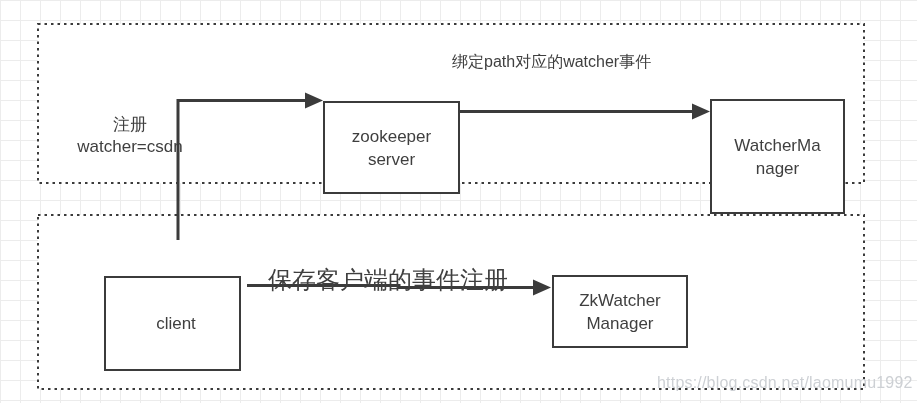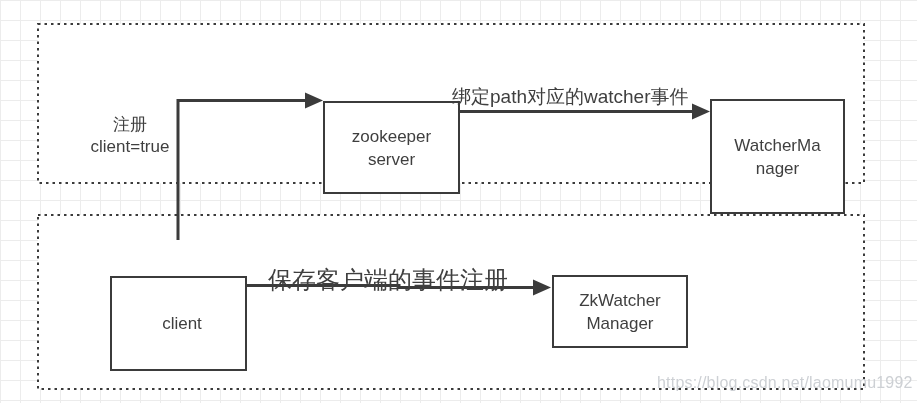--- a/index.html
+++ b/index.html
@@ -28,29 +28,29 @@
     border:2.5px solid var(--line);
     display:flex;align-items:center;justify-content:center;
     text-align:center;
     font-size:17px;line-height:23px;
     white-space:pre-line;
     color:var(--text);
     margin-top:36px;
   }
   .node-zk{left:323px;top:65px;width:137px;height:93px;}
   .node-wm{left:710px;top:63px;width:135px;height:115px;}
-  .node-client{left:110px;top:240px;width:137px;height:95px;padding-left:7px;}
+  .node-client{left:104px;top:240px;width:137px;height:95px;padding-left:7px;}
   .node-zkwm{left:552px;top:239px;width:136px;height:73px;}
   .edge-label{
     position:absolute;
     color:var(--text);
     white-space:pre-line;
   }
   .lbl-register{left:60px;top:114px;width:140px;text-align:center;font-size:17px;line-height:22px;}
-  .lbl-bind{left:452px;top:84px;font-size:19px;}
+  .lbl-bind{left:452px;top:52px;font-size:16px;}
   .lbl-save{left:268px;top:264px;font-size:24px;}
   .watermark{
     position:absolute;
     left:657px;top:374px;
     font-size:16px;
     color:var(--watermark);
     letter-spacing:.2px;
     z-index:5;
   }
   .dotted{fill:#ffffff;stroke:var(--line);stroke-width:2;stroke-dasharray:2.5 4;}
@@ -94,17 +94,17 @@
 <div class="node node-client">
   <span>client</span>
 </div>
 
 <div class="node node-zkwm">
   <span>ZkWatcher
 Manager</span>
 </div>
 
 <div class="edge-label lbl-register">注册
-client=true</div>
+watcher=csdn</div>
 <div class="edge-label lbl-bind">绑定path对应的watcher事件</div>
 <div class="edge-label lbl-save">保存客户端的事件注册</div>
 
 <div class="watermark">https://blog.csdn.net/laomumu1992</div>
 
 </body></html>

